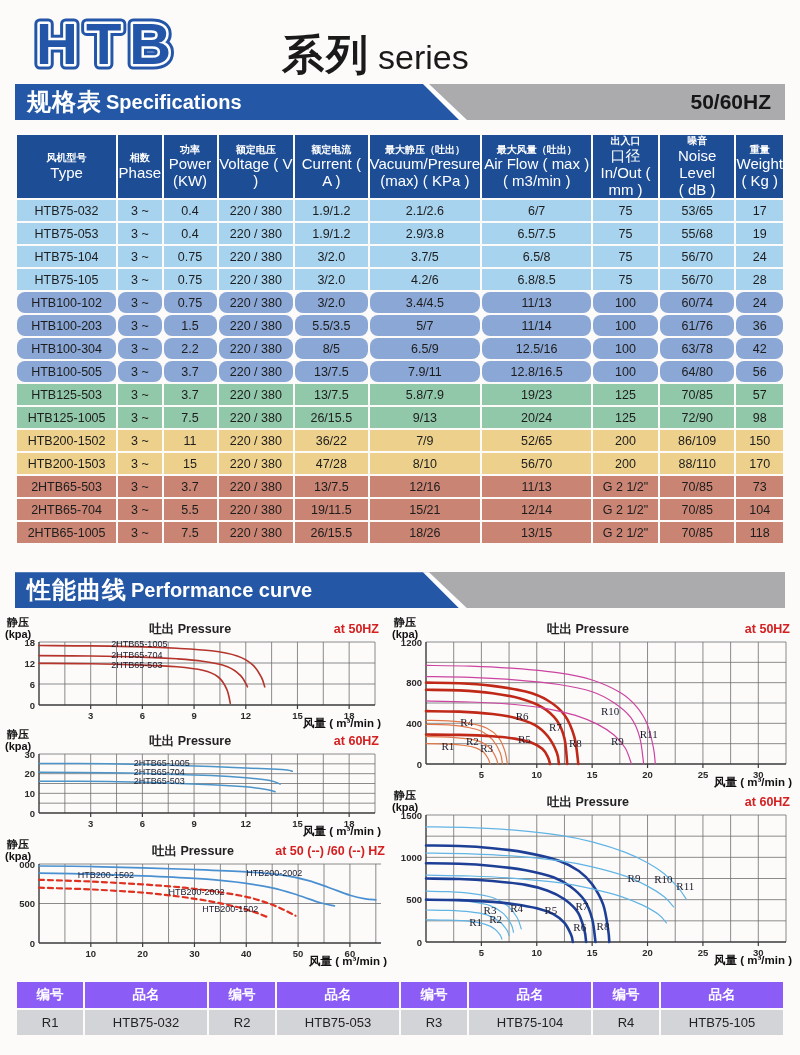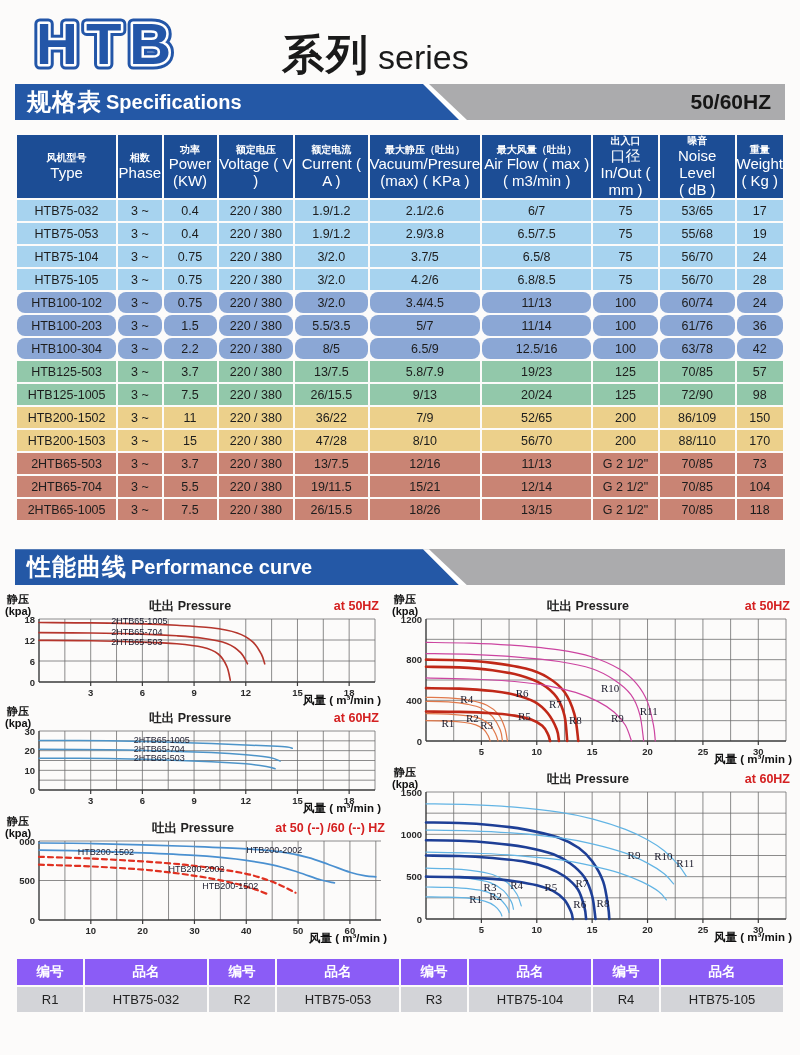--- a/index.html
+++ b/index.html
@@ -204,20 +204,32 @@
           <td class="g-blue2">HTB100-304</td>
           <td class="g-blue2">3 ~</td>
           <td class="g-blue2">2.2</td>
           <td class="g-blue2">220 / 380</td>
           <td class="g-blue2">8/5</td>
           <td class="g-blue2">6.5/9</td>
           <td class="g-blue2">12.5/16</td>
           <td class="g-blue2">100</td>
           <td class="g-blue2">63/78</td>
           <td class="g-blue2">42</td>
+        </tr>
+        <tr>
+          <td class="g-blue2">HTB100-505</td>
+          <td class="g-blue2">3 ~</td>
+          <td class="g-blue2">3.7</td>
+          <td class="g-blue2">220 / 380</td>
+          <td class="g-blue2">13/7.5</td>
+          <td class="g-blue2">7.9/11</td>
+          <td class="g-blue2">12.8/16.5</td>
+          <td class="g-blue2">100</td>
+          <td class="g-blue2">64/80</td>
+          <td class="g-blue2">56</td>
         </tr>
         <tr>
           <td class="g-green">HTB125-503</td>
           <td class="g-green">3 ~</td>
           <td class="g-green">3.7</td>
           <td class="g-green">220 / 380</td>
           <td class="g-green">13/7.5</td>
           <td class="g-green">5.8/7.9</td>
           <td class="g-green">19/23</td>
           <td class="g-green">125</td>

